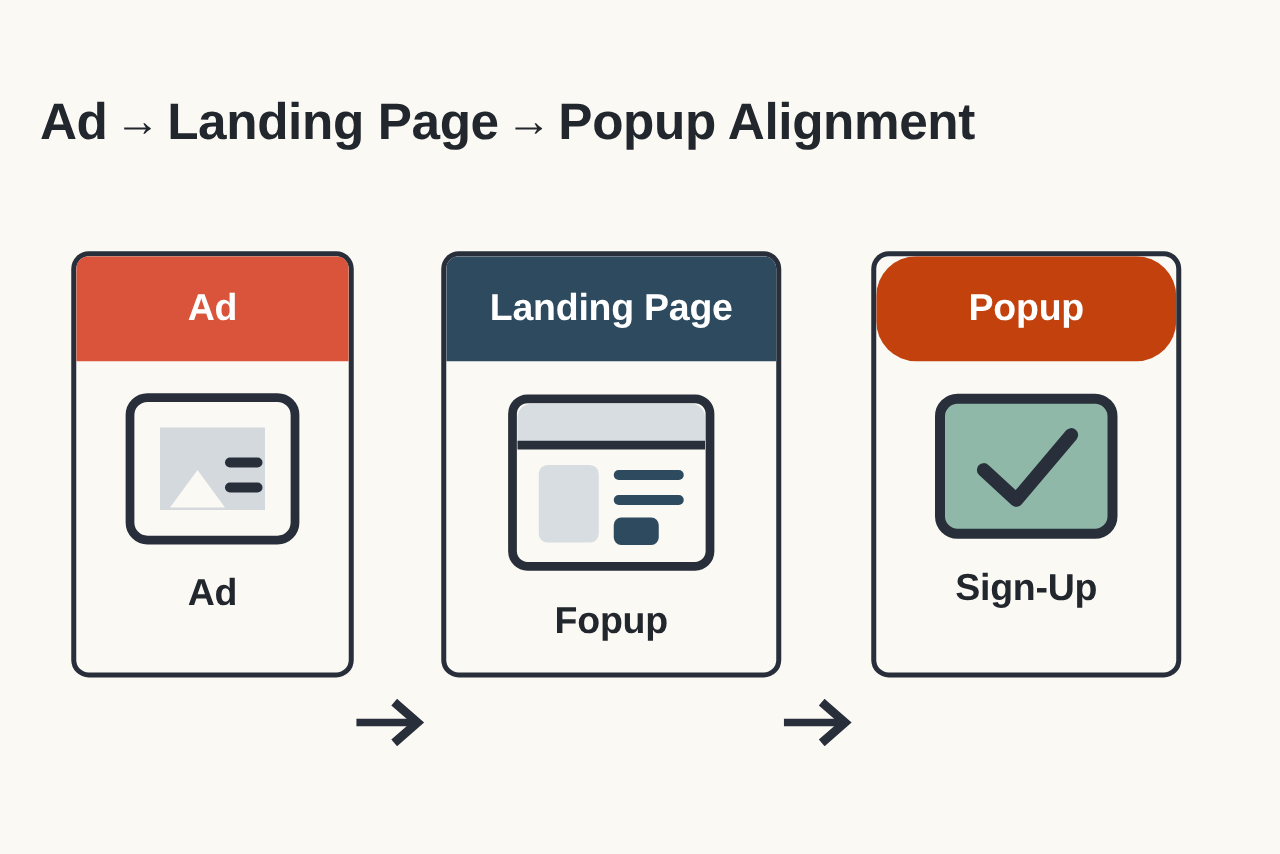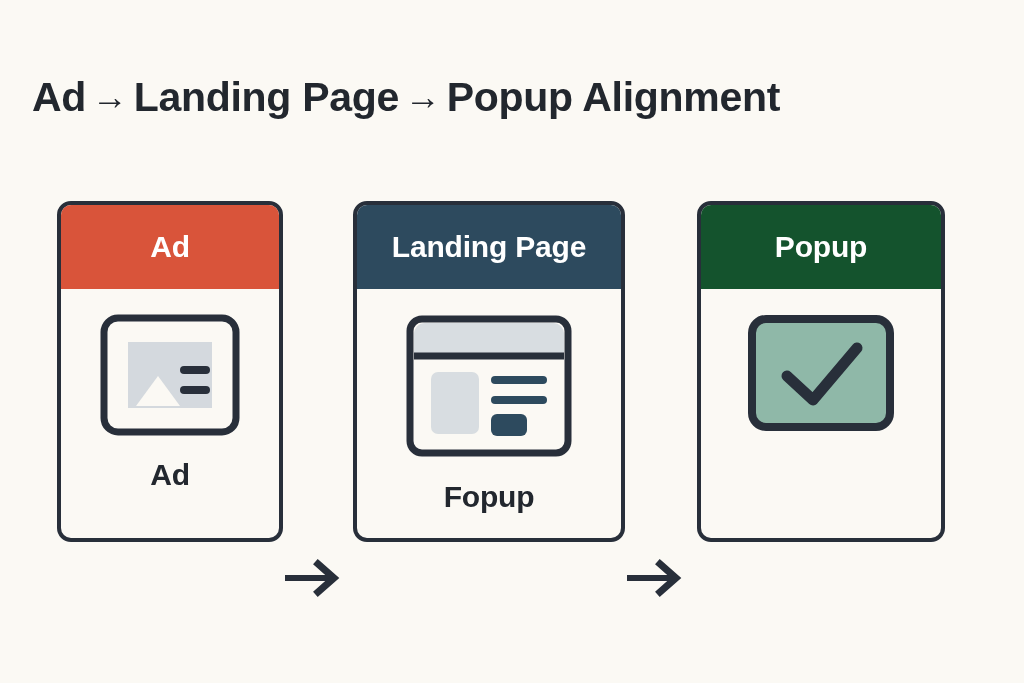--- a/index.html
+++ b/index.html
@@ -75,21 +75,21 @@
     justify-content: center;
     color: #ffffff;
     font-size: 30px;
     font-weight: bold;
     letter-spacing: -0.2px;
     flex: none;
     white-space: nowrap;
   }
   .hdr-ad      { background: #d9543a; }
   .hdr-landing { background: #2d4a5e; }
-  .hdr-popup   { background: #14532d; }
+  .hdr-popup   { background: #c2410c; border-radius: 32px; }
 
   .card-body {
     flex: 1;
     width: 100%;
     display: flex;
     flex-direction: column;
     align-items: center;
     justify-content: flex-start;
   }
 
@@ -184,17 +184,18 @@
       <div class="card-header hdr-popup">
         <span>Popup</span>
       </div>
       <div class="card-body">
         <div class="icon-wrap">
           <svg width="148" height="118" viewBox="0 0 148 118" aria-hidden="true">
             <rect x="5" y="5" width="138" height="108" rx="14" ry="14" fill="#8fb8a8" stroke="#282f3a" stroke-width="8"></rect>
             <polyline points="40,62 66,86 110,34" fill="none" stroke="#282f3a" stroke-width="11" stroke-linecap="round" stroke-linejoin="round"></polyline>
           </svg>
         </div>
+        <div class="card-caption">Sign-Up</div>
       </div>
     </div>
 
   </div>
 </div>
 
 </body></html>

